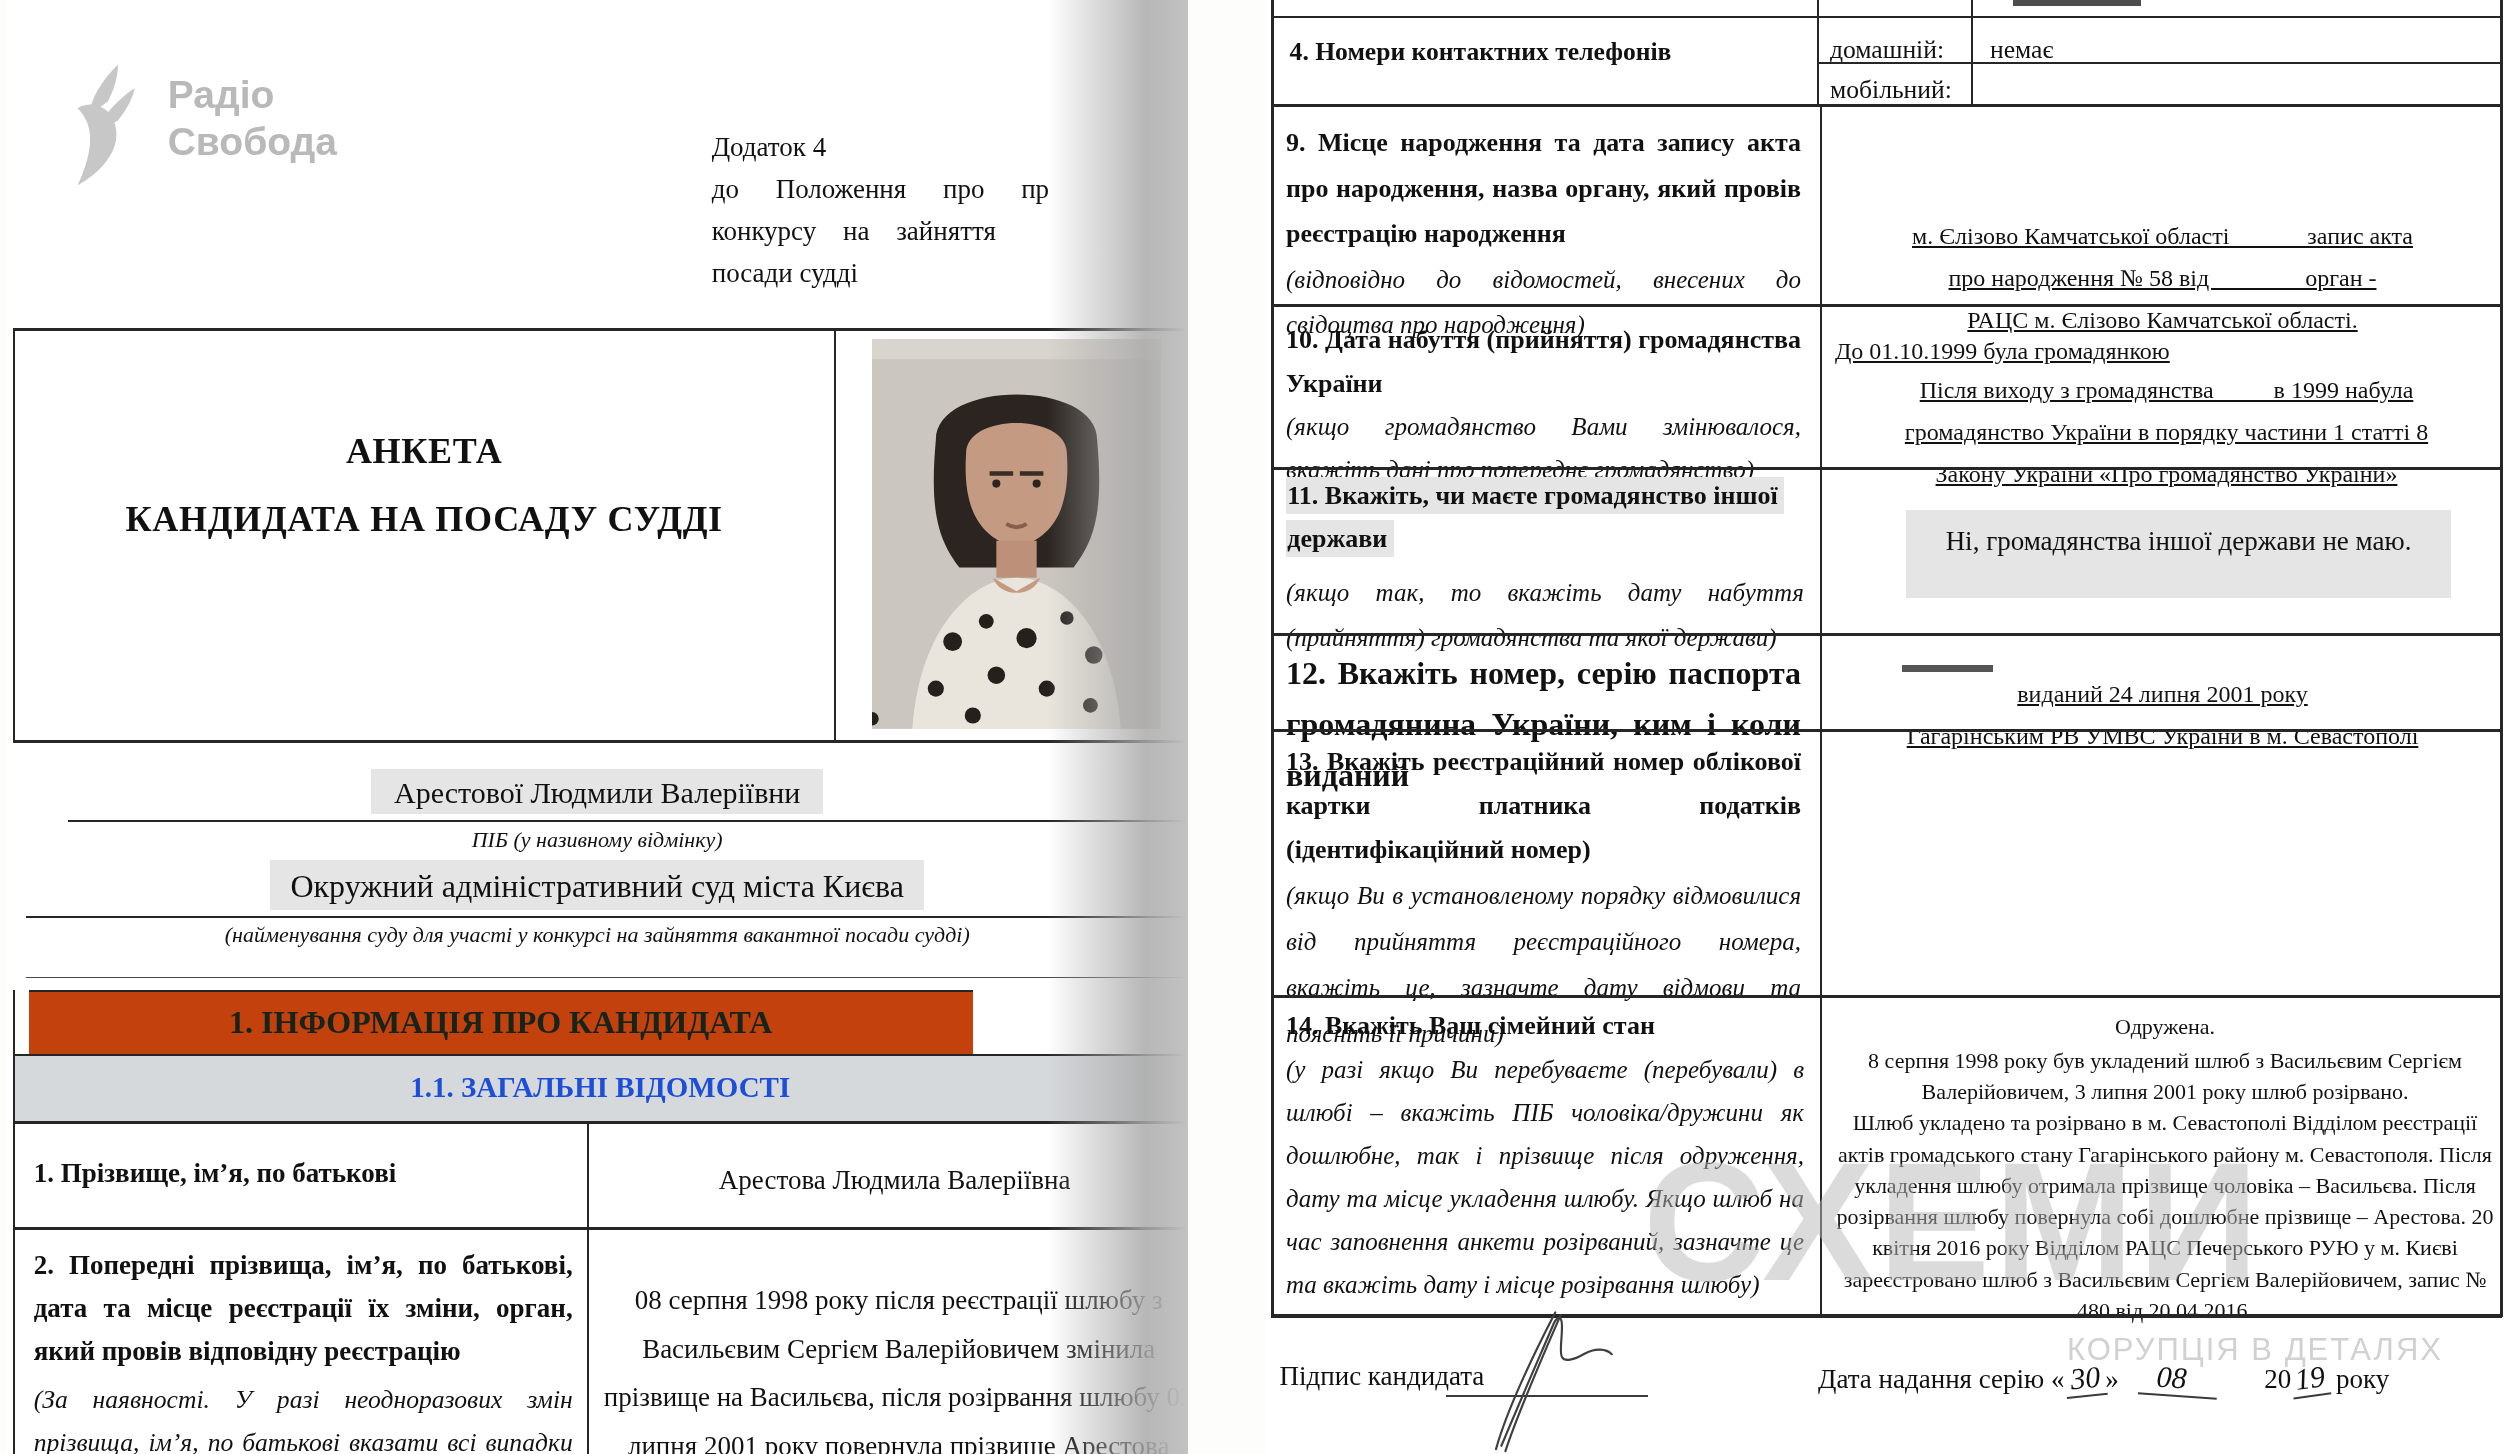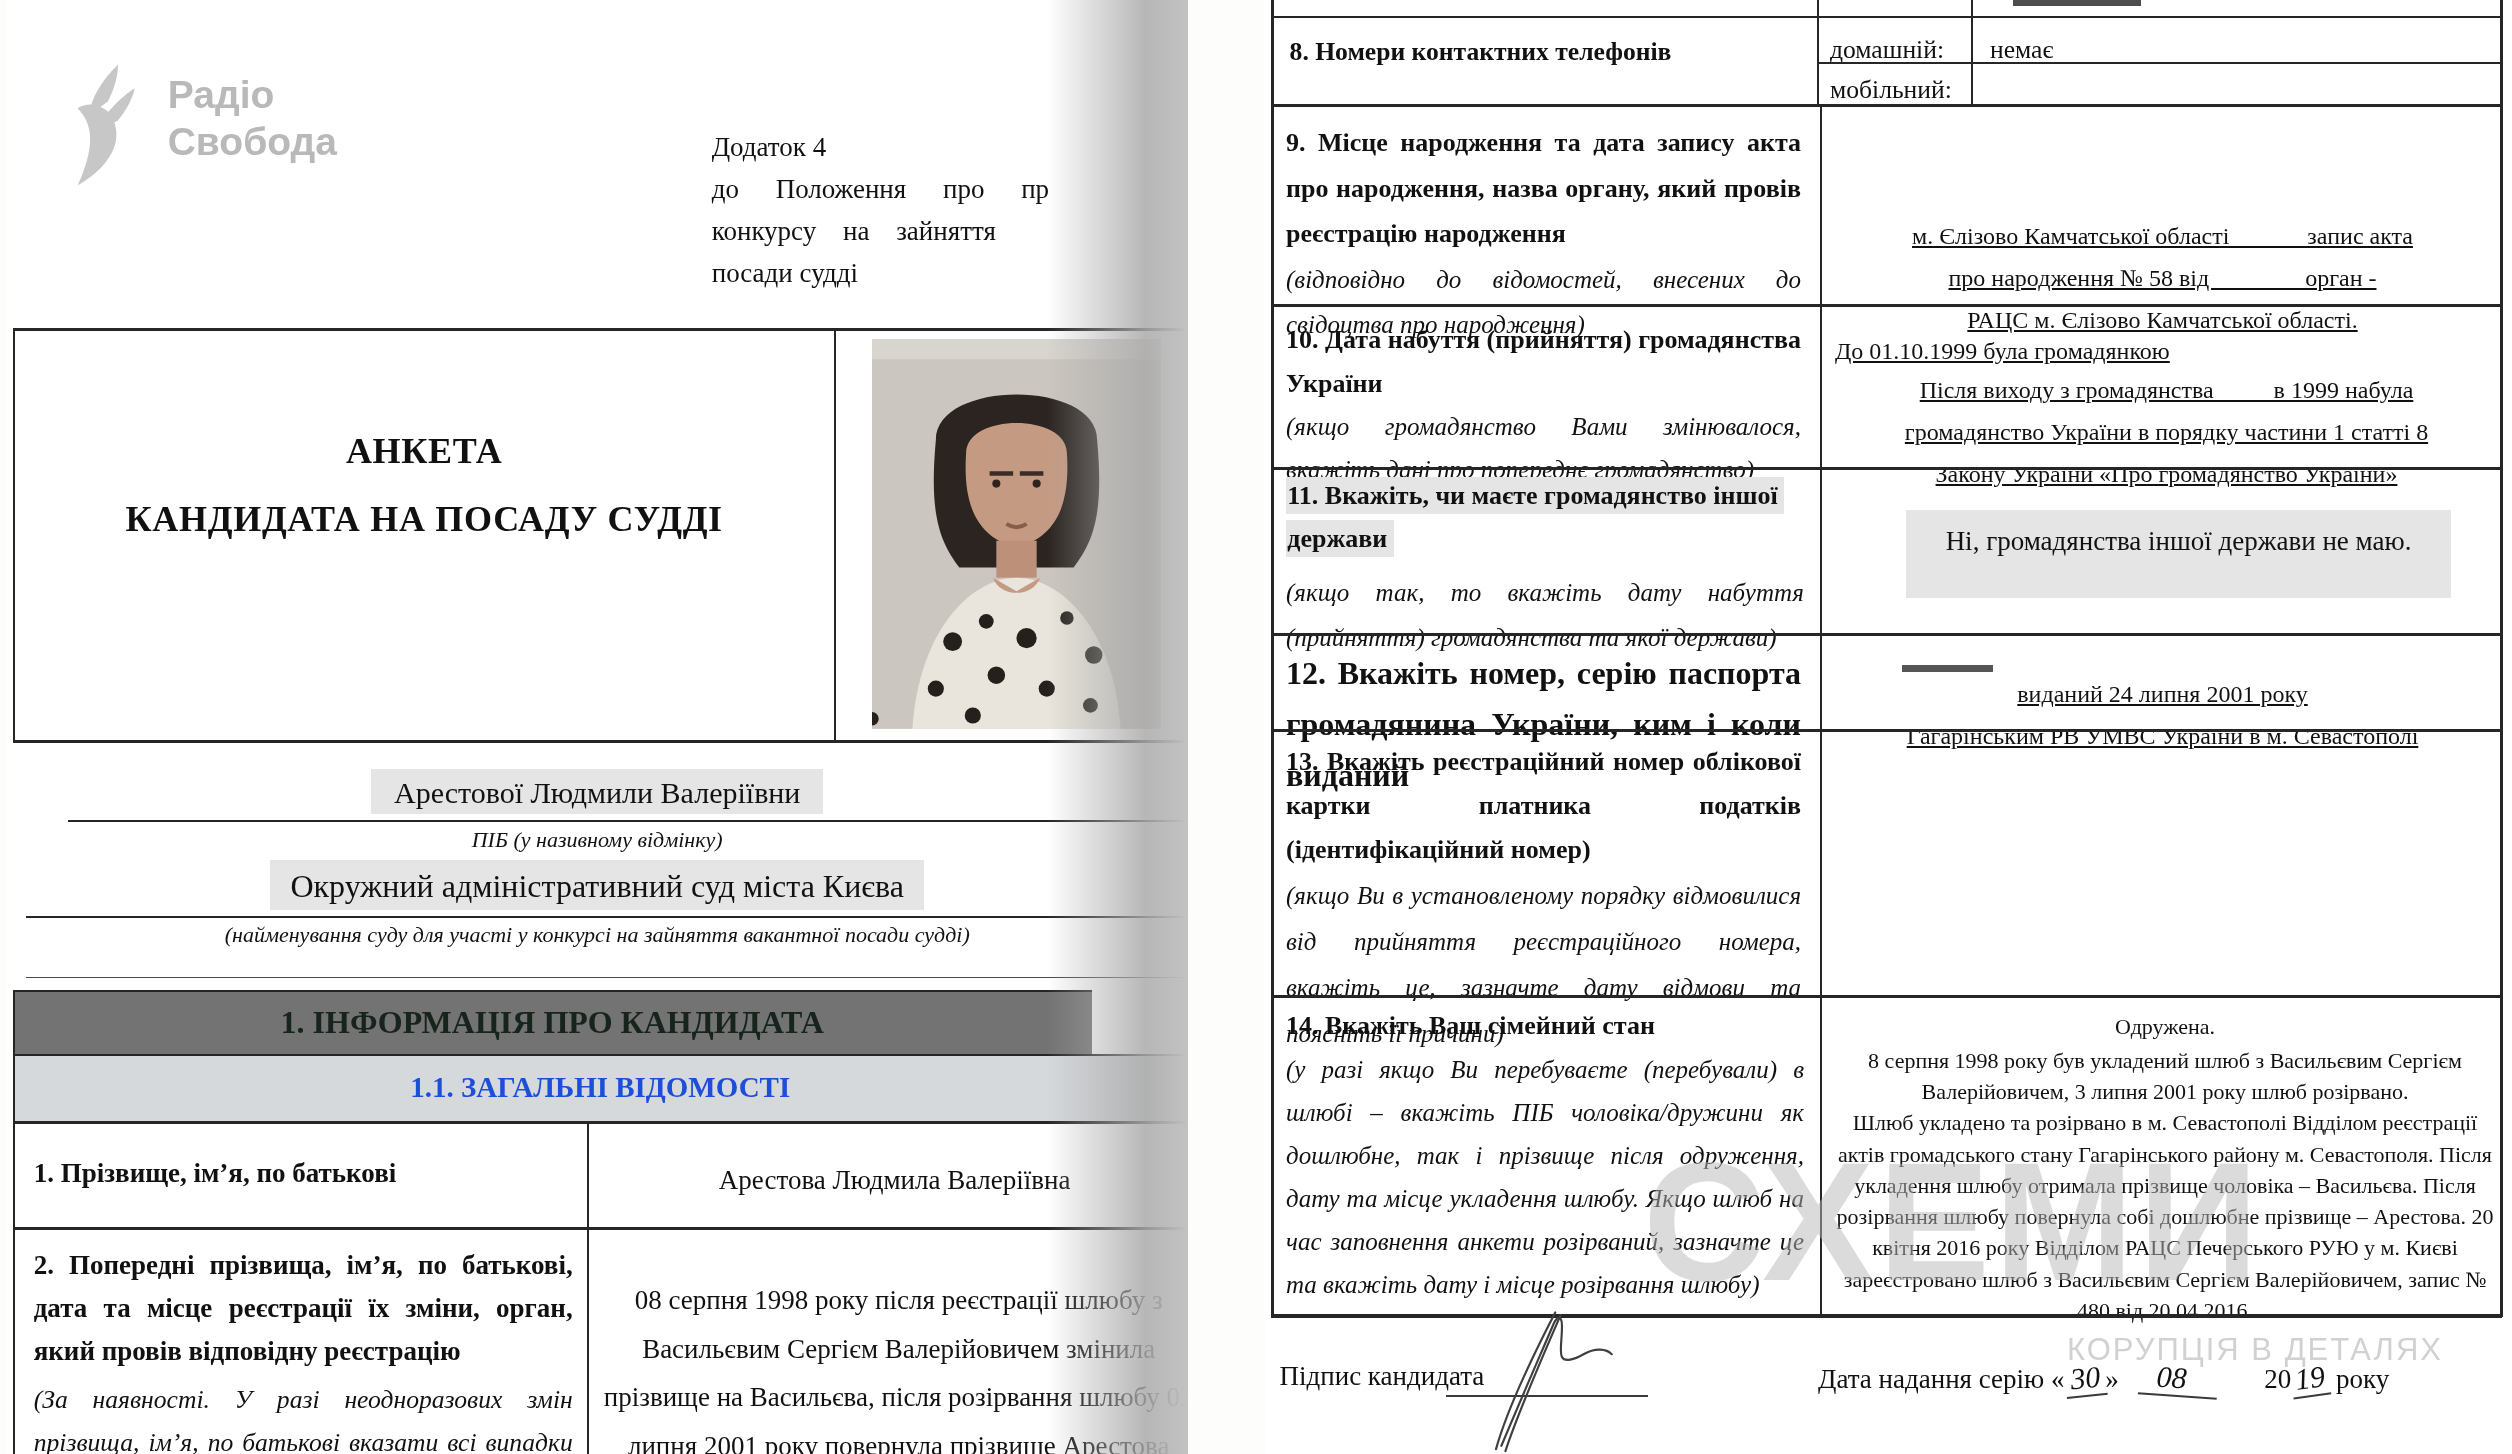--- a/index.html
+++ b/index.html
@@ -87,21 +87,21 @@
     <div class="line" style="left:61px;top:820px;width:1117px;height:2px;"></div>
     <div class="abs ctr i" style="left:0;top:827px;width:1181px;font-size:22px;">ПІБ (у називному відмінку)</div>
 
     <div class="abs ctr" style="left:0;top:860px;width:1181px;">
       <span class="hl" style="display:inline-block;font-size:32px;padding:8px 20px 5.4px 20px;">Окружний адміністративний суд міста Києва</span>
     </div>
     <div class="line" style="left:19px;top:916px;width:1159px;height:2px;"></div>
     <div class="abs ctr i" style="left:0;top:922px;width:1181px;font-size:22px;">(найменування суду для участі у конкурсі на зайняття вакантної посади судді)</div>
     <div class="line" style="left:19px;top:977px;width:1159px;height:1.3px;background:#4a4a4a;"></div>
 
-    <div class="abs" style="left:6px;top:990px;width:1079px;height:65px;background:#737373;border-top:2.7px solid #262626;">
+    <div class="abs" style="left:22px;top:990px;width:944px;height:65px;background:#c2410c;border-top:2.7px solid #262626;">
       <div class="ctr b" style="margin-top:12px;font-size:32px;color:#17241c;">1. ІНФОРМАЦІЯ ПРО КАНДИДАТА</div>
     </div>
     <div class="abs" style="left:6px;top:1054px;width:1175px;height:67px;background:#d6d9dc;border-top:2px solid #262626;">
       <div class="ctr b" style="margin-top:15px;font-size:29px;color:#1d4ed8;">1.1. ЗАГАЛЬНІ ВІДОМОСТІ</div>
     </div>
 
     <div class="line" style="left:6px;top:1121px;width:1175px;height:2.7px;"></div>
     <div class="line" style="left:6px;top:990px;width:2.7px;height:464px;"></div>
     <div class="line" style="left:580px;top:1124px;width:2px;height:330px;"></div>
 
@@ -122,21 +122,21 @@
   <div class="page" style="left:1266px;top:0;width:1247px;height:1454px;overflow:hidden;">
 
     <div class="line" style="left:5.4px;top:0;width:2.7px;height:1317px;"></div>
     <div class="line" style="left:1234px;top:0;width:2.7px;height:1317px;"></div>
 
     <div class="abs" style="left:747px;top:0;width:128px;height:6px;background:#4d4d4d;"></div>
     <div class="line" style="left:5.4px;top:16px;width:1231px;height:2px;"></div>
     <div class="line" style="left:551px;top:0;width:2px;height:106px;"></div>
     <div class="line" style="left:705px;top:0;width:2px;height:106px;"></div>
 
-    <div class="abs b lbl38" style="left:23.6px;top:32px;width:512px;">8.   Номери контактних телефонів</div>
+    <div class="abs b lbl38" style="left:23.6px;top:32px;width:512px;">4.   Номери контактних телефонів</div>
     <div class="abs lbl38" style="left:564px;top:30px;width:135px;">домашній:</div>
     <div class="abs lbl38" style="left:724px;top:30px;width:471px;">немає</div>
     <div class="line" style="left:551px;top:62px;width:686px;height:2px;"></div>
     <div class="abs lbl38" style="left:564px;top:70px;width:141px;">мобільний:</div>
     <div class="abs lbl38" style="left:724px;top:70px;width:471px;"></div>
     <div class="line" style="left:5.4px;top:104px;width:1231px;height:3.4px;"></div>
 
     <div class="line" style="left:554px;top:104px;width:2px;height:1212px;"></div>
     <div class="abs" style="left:20px;top:120px;width:515px;">
       <div class="b just" style="font-size:26px;line-height:1.75;">9. Місце народження та дата запису акта про народження, назва органу, який провів реєстрацію народження</div>

